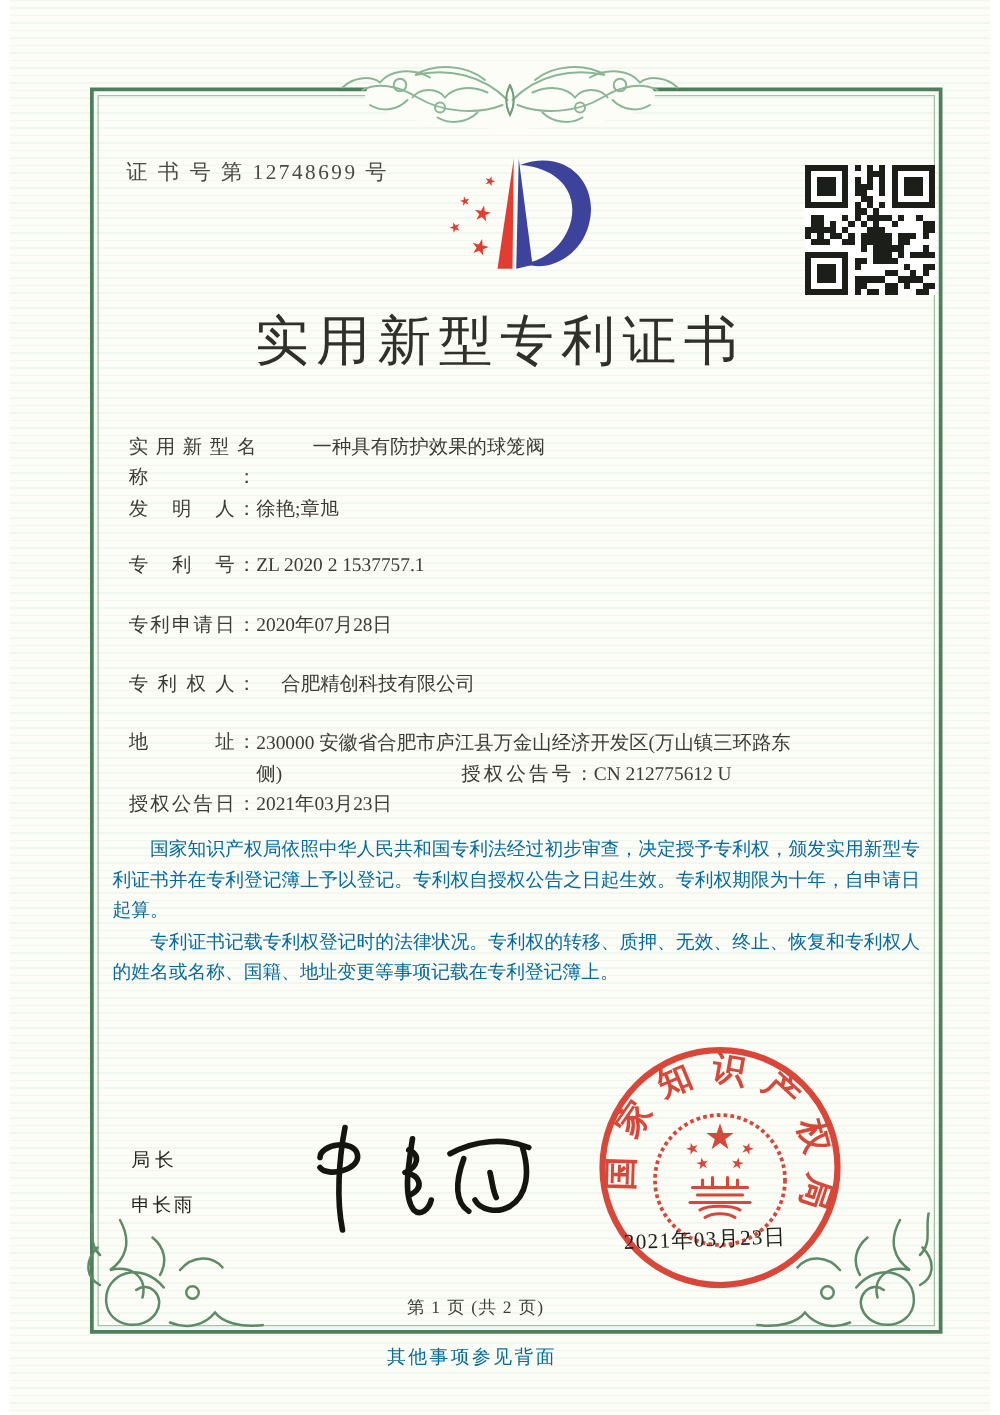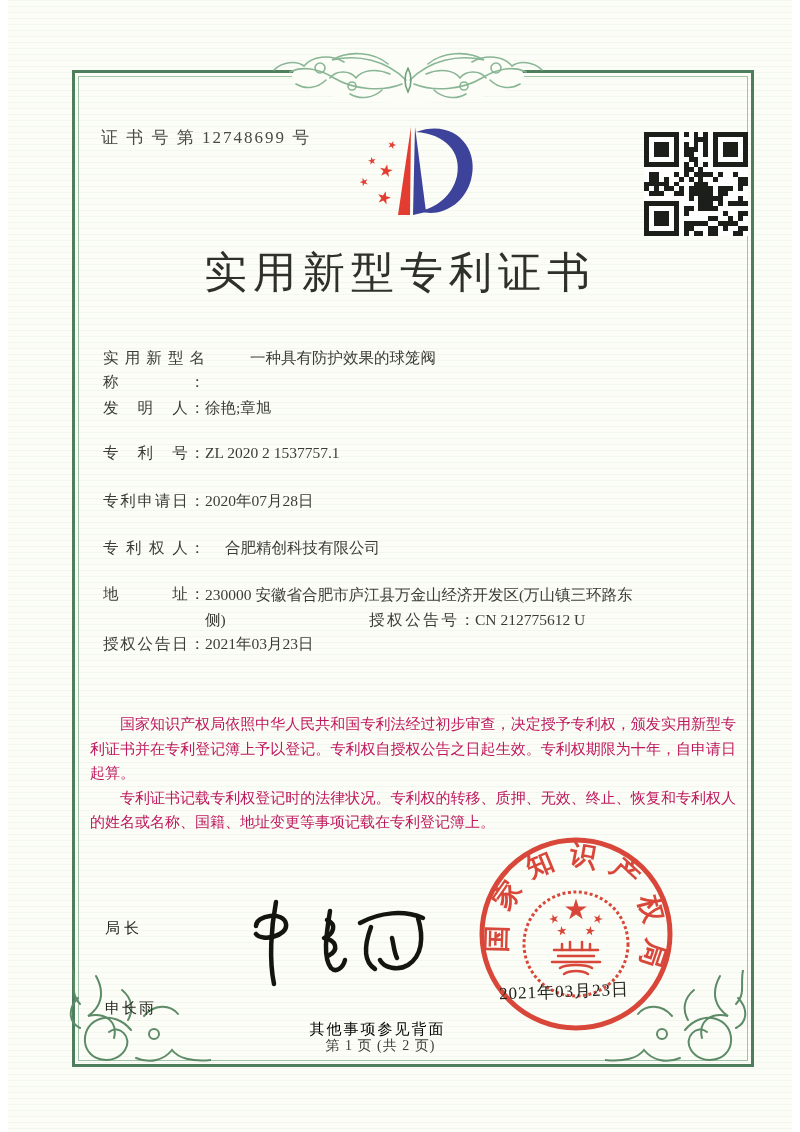--- a/index.html
+++ b/index.html
@@ -23,30 +23,30 @@
   .border-inner{
     position:absolute;inset:3px;border:1px solid #9fc2a8;
   }
   .cert-no{left:93px;top:126px;font-size:17px;letter-spacing:2px;color:#4a4a44;}
   .title{left:0;right:0;top:244px;text-align:center;font-size:43px;letter-spacing:6px;color:#30302b;}
   .row{position:absolute;left:95px;display:flex;font-size:15.5px;color:#3c3c36;line-height:1.55;}
   .f-label{width:102px;flex:none;text-align:justify;text-align-last:justify;}
   .f-value{flex:none;white-space:nowrap;}
   .row.address .f-value{width:436px;white-space:normal;line-height:25px;}
   .paragraphs{left:82px;top:668px;width:646px;font-size:15px;line-height:24.5px;
-    color:#be185d;text-align:justify;margin-top:44px;}
+    color:#0369a1;text-align:justify;}
   .paragraphs p{margin:0;text-indent:2em;}
   .signer-title,.signer-name{font-family:"Liberation Sans","DejaVu Sans",sans-serif;
     color:#26261f;font-size:15px;}
   .signer-title{left:97px;top:919px;letter-spacing:4px;}
-  .signer-name{left:97px;top:955px;letter-spacing:2px;margin-top:44px;}
+  .signer-name{left:97px;top:955px;letter-spacing:2px;}
   .seal-date{left:491px;top:980px;font-size:17px;color:#22221c;letter-spacing:1px;
     transform:rotate(-2deg);}
   .page-no{left:0;right:50px;top:1037px;text-align:center;font-size:14px;color:#3e3e38;letter-spacing:1px;padding-left:11px;}
-  .back-note{left:0;right:45px;top:1020px;text-align:center;font-size:15px;color:#000000;letter-spacing:2px;}
+  .back-note{left:0;right:45px;top:1076px;text-align:center;font-size:15px;color:#0369a1;letter-spacing:2px;}
   svg{display:block;}
 </style>
 </head>
 <body>
 
 <div class="page">
 
   <div class="border-outer">
     <div class="border-inner"></div>
   </div>

